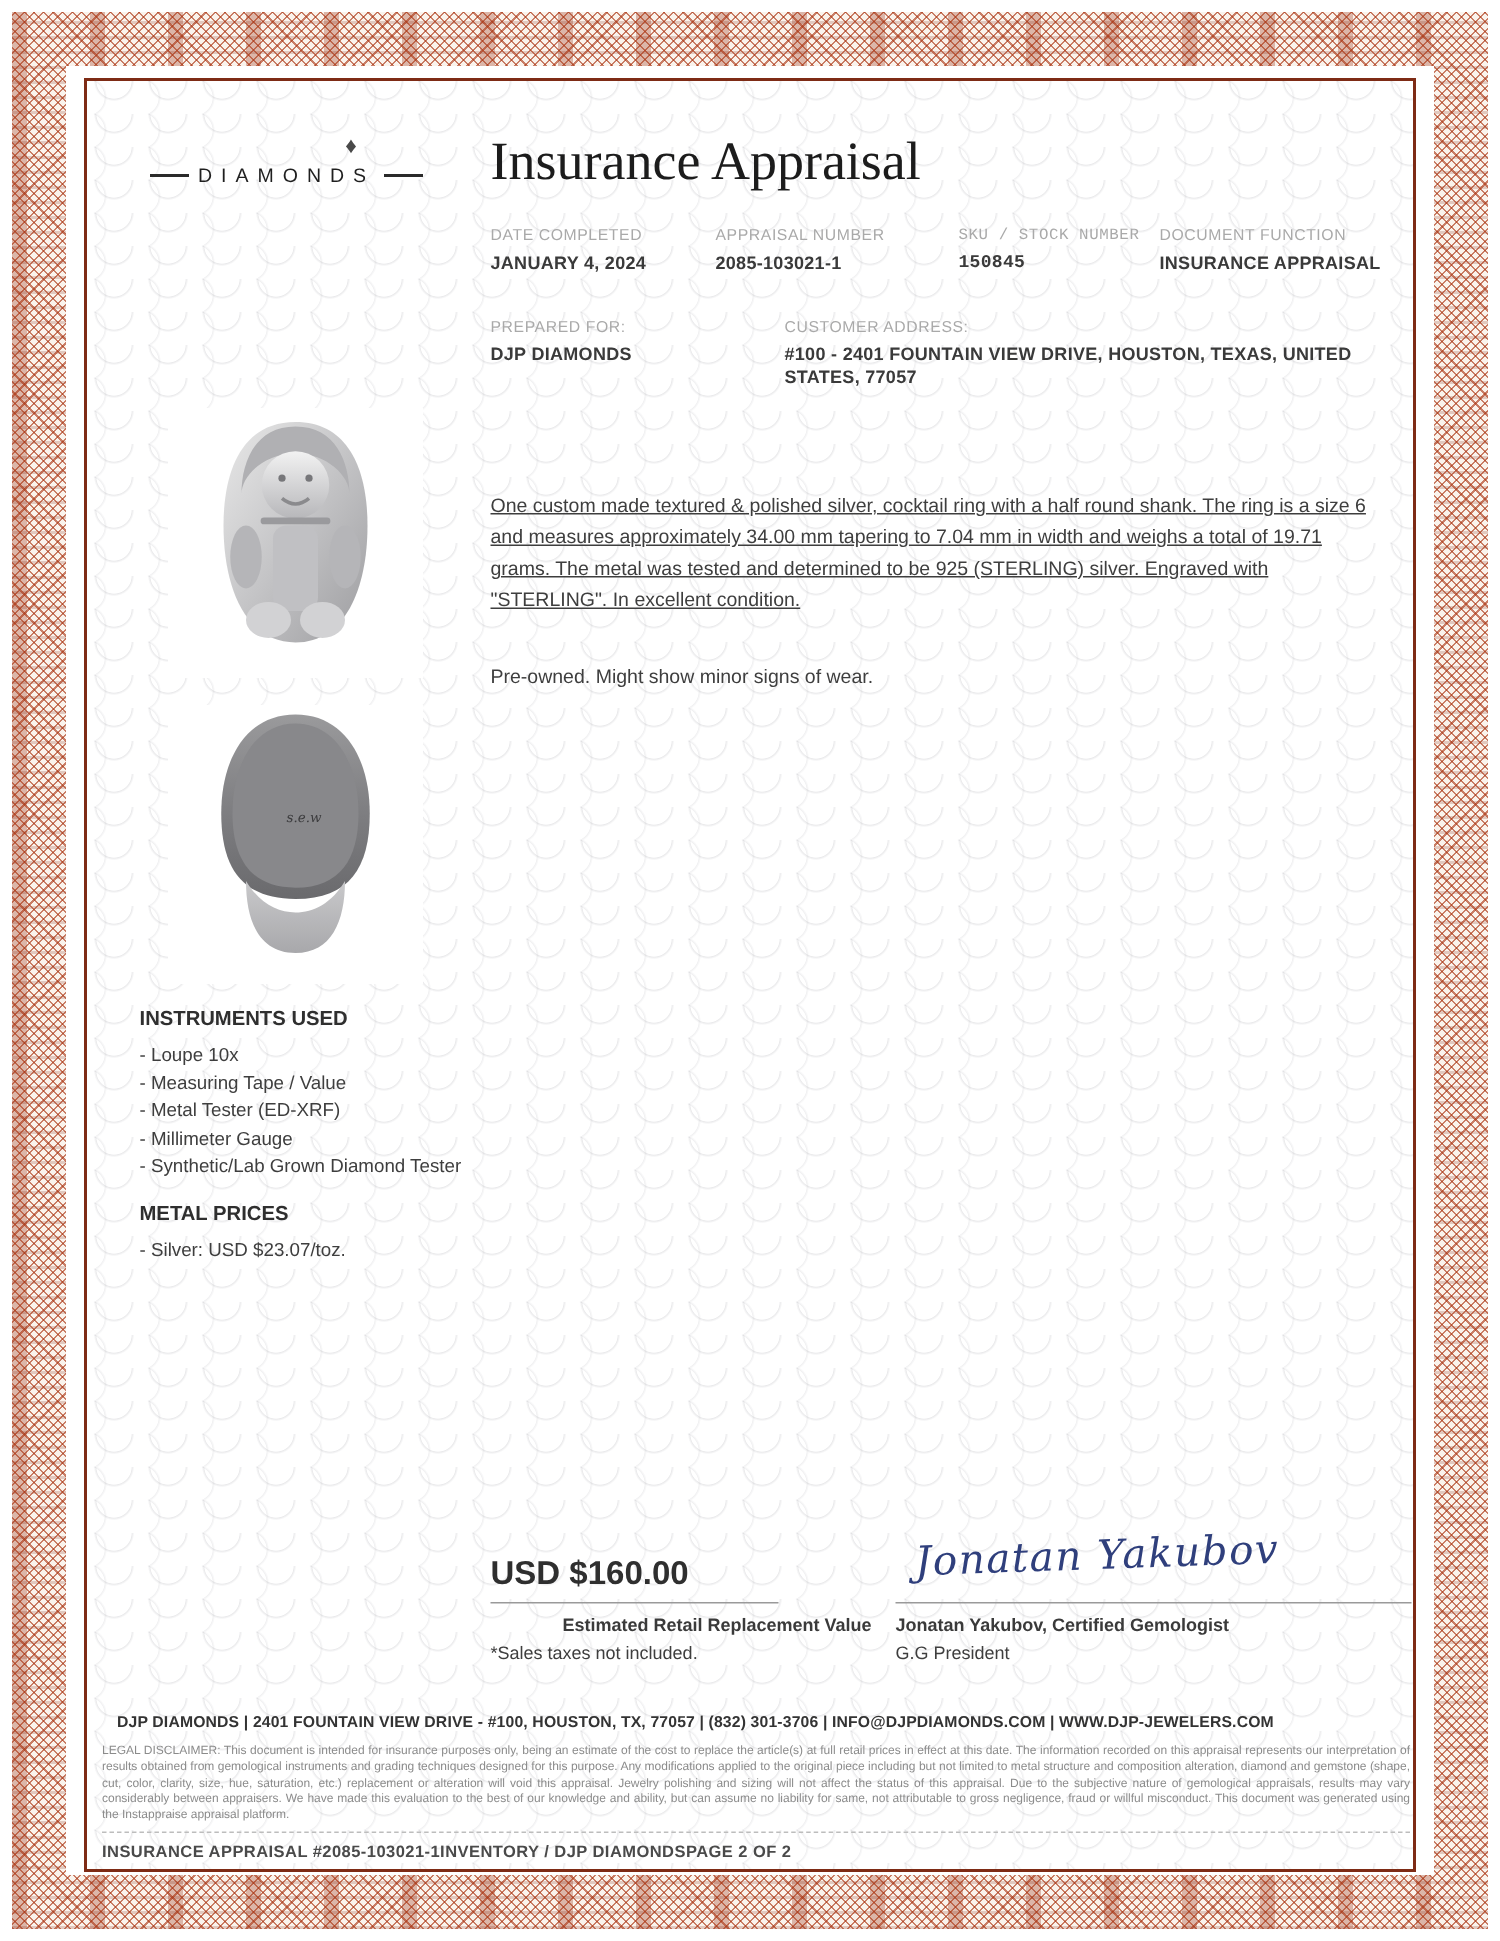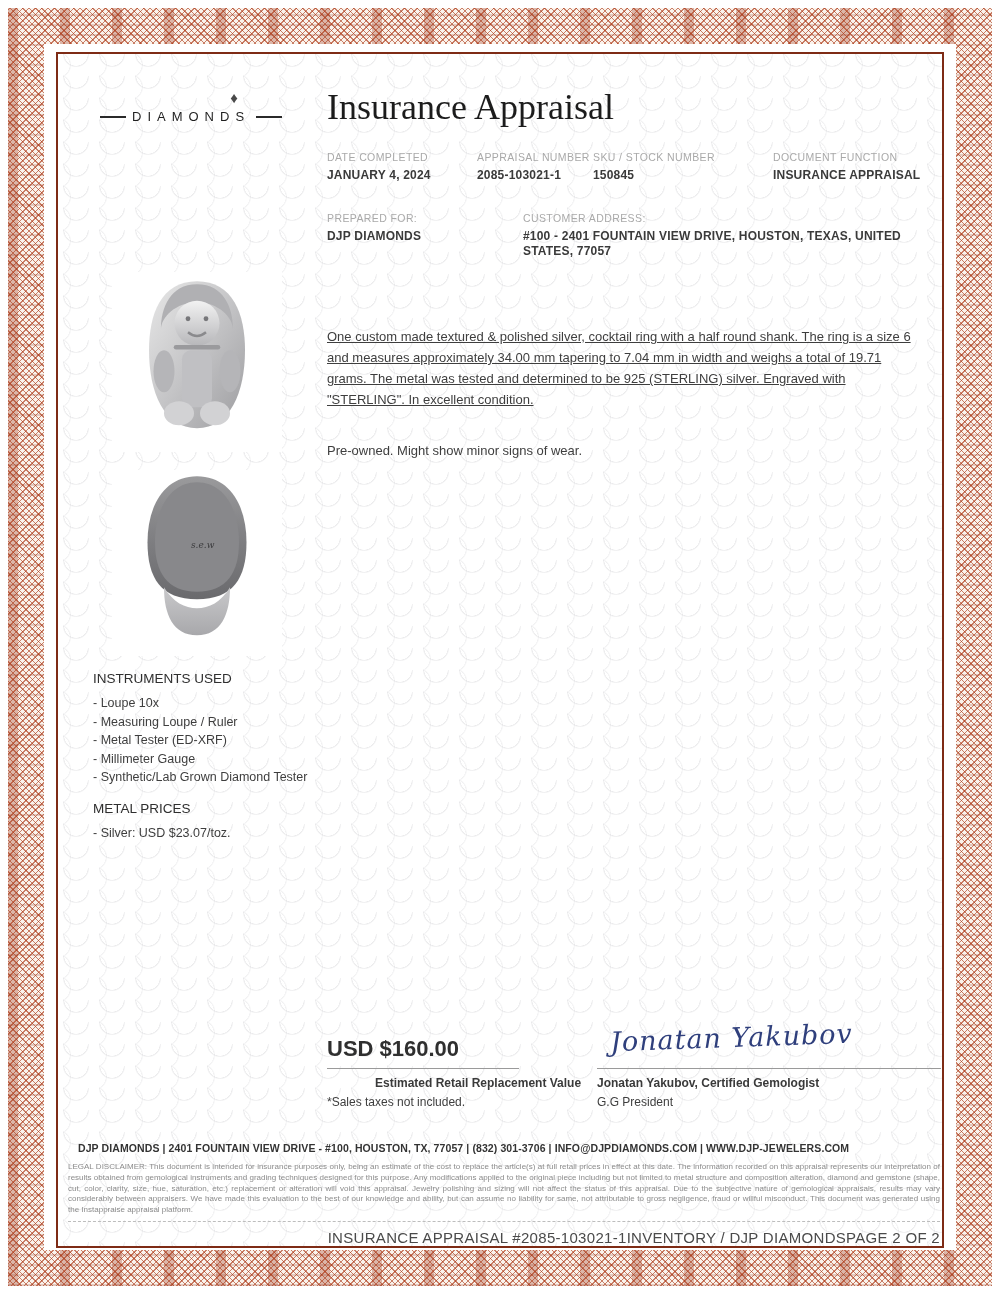--- a/index.html
+++ b/index.html
@@ -45,60 +45,60 @@
   .gd3 { width:26px; height:26px; border:2px solid rgba(200,130,95,0.85); left:26px; top:28px; background:transparent; }
   .gd4 { width:16px; height:16px; border:2px solid rgba(150,150,155,0.8); left:44px; top:44px; background:transparent; }
   .logo-sub { display:flex; align-items:center; gap:6px; margin-top:4px; }
   .logo-sub .rule { height:2px; width:26px; background:#2a2a2a; }
   .logo-sub .word { font-size:13px; letter-spacing:6px; color:#1f1f1f; font-family:"Liberation Sans",sans-serif; }
 
   
   .doc-title { left:269px; top:32px; font-family:"Liberation Serif", serif; font-size:36px; color:#1c1c1c; }
   .field-label { font-size:10.5px; color:#a9a9a9; letter-spacing:0.4px; white-space:nowrap; }
   .field-value { font-size:12px; font-weight:bold; color:#3a3a3a; letter-spacing:0.2px; margin-top:5px; white-space:nowrap; }
-  .f-col1 { left:269px; } .f-col2 { left:419px; } .f-col3 { left:535px; } .f-col4 { left:715px; }
+  .f-col1 { left:269px; } .f-col2 { left:419px; } .f-col3 { left:581px;font-family:Liberation Mono, monospace; } .f-col4 { left:715px; }
   .fields-row { top:97px; }
   .prep-row { top:158px; }
   .addr-wrap { width:400px; }
   .addr-wrap .field-value { white-space:normal; line-height:15px; }
   .prep-col2 { left:465px; }
 
   
   .photo { left:54px; width:170px; background:#ffffff; }
   .photo1 { top:218px; height:180px; }
   .photo2 { top:416px; height:186px; }
   .photo svg { display:block; margin:0 auto; }
 
   
   .item-title { left:269px; top:212px; width:580px; font-size:15px; font-weight:bold; color:#3b3b3b; line-height:22px; }
   .item-desc  { left:269px; top:272px; width:592px; font-size:13px; color:#3e3e3e; line-height:21px;text-decoration:underline; }
   .item-cond  { left:269px; top:389px; width:592px; font-size:13px; color:#3e3e3e; }
 
   
-  .sec-head { font-size:13.5px; font-weight:normal; color:#2f2f2f; }
+  .sec-head { font-size:13.5px; font-weight:bold; color:#2f2f2f; }
   .instruments { left:35px; top:617px; }
   .sec-list { margin-top:8px; font-size:12.5px; color:#3e3e3e; line-height:18.5px; }
   .metal { left:35px; top:747px; }
 
   
   .value-amount { left:269px; top:982px; font-size:22px; font-weight:bold; color:#2f2f2f; }
   .rule-left  { left:269px; top:1014px; width:192px; height:1px; background:#9a9a9a; }
   .rule-right { left:539px; top:1014px; width:344px; height:1px; background:#9a9a9a; }
   .value-label { left:269px; top:1022px; font-size:12px; font-weight:bold; color:#3a3a3a;margin-left:48px; }
   .value-note  { left:269px; top:1041px; font-size:12px; color:#3e3e3e; }
   .sig-script  { left:552px; top:968px; font-family:"DejaVu Serif", serif; font-style:italic; font-size:27px;
                  color:#2f3f7c; transform:rotate(-2deg); letter-spacing:1px; }
   .sig-name  { left:539px; top:1022px; font-size:12px; font-weight:bold; color:#3a3a3a; }
   .sig-title { left:539px; top:1041px; font-size:12px; color:#3e3e3e; }
 
   
   .footer-contact { left:20px; top:1088px; width:872px; font-size:10.5px; font-weight:bold; color:#333333; letter-spacing:0.1px; }
   .footer-disclaimer { left:10px; top:1108px; width:872px; font-size:8px; color:#8b8b8b; line-height:10.8px; text-align:justify; }
   .footer-divider { left:10px; top:1167px; width:872px; border-top:1px dashed #bdbdbd; }
-  .bottom-bar { left:10px; top:1175px; width:872px; display:flex; justify-content:flex-end; font-size:15px; color:#4a4a4a; letter-spacing:0.3px; }
+  .bottom-bar { left:10px; top:1175px; width:872px; display:flex; justify-content:flex-start; font-size:11px; color:#4a4a4a; letter-spacing:0.3px;font-weight:bold; }
   .bottom-bar .seg { white-space:nowrap; }
 </style>
 </head>
 <body>
 
 <div class="page">
   <div class="guilloche-band"></div>
   <div class="band-cover"></div>
 
   <div class="content-frame">
@@ -187,21 +187,21 @@
       </svg>
     </div>
 
     <div class="abs item-desc">One custom made textured &amp; polished silver, cocktail ring with a half round shank. The ring is a size 6 and measures approximately 34.00 mm tapering to 7.04 mm in width and weighs a total of 19.71 grams. The metal was tested and determined to be 925 (STERLING) silver. Engraved with "STERLING". In excellent condition.</div>
     <div class="abs item-cond">Pre-owned. Might show minor signs of wear.</div>
 
     <div class="abs instruments">
       <div class="sec-head">INSTRUMENTS USED</div>
       <div class="sec-list">
         <div>- Loupe 10x</div>
-        <div>- Measuring Loupe / Ruler</div>
+        <div>- Measuring Tape / Value</div>
         <div>- Metal Tester (ED-XRF)</div>
         <div>- Millimeter Gauge</div>
         <div>- Synthetic/Lab Grown Diamond Tester</div>
       </div>
     </div>
 
     <div class="abs metal">
       <div class="sec-head">METAL PRICES</div>
       <div class="sec-list">
         <div>- Silver: USD $23.07/toz.</div>

